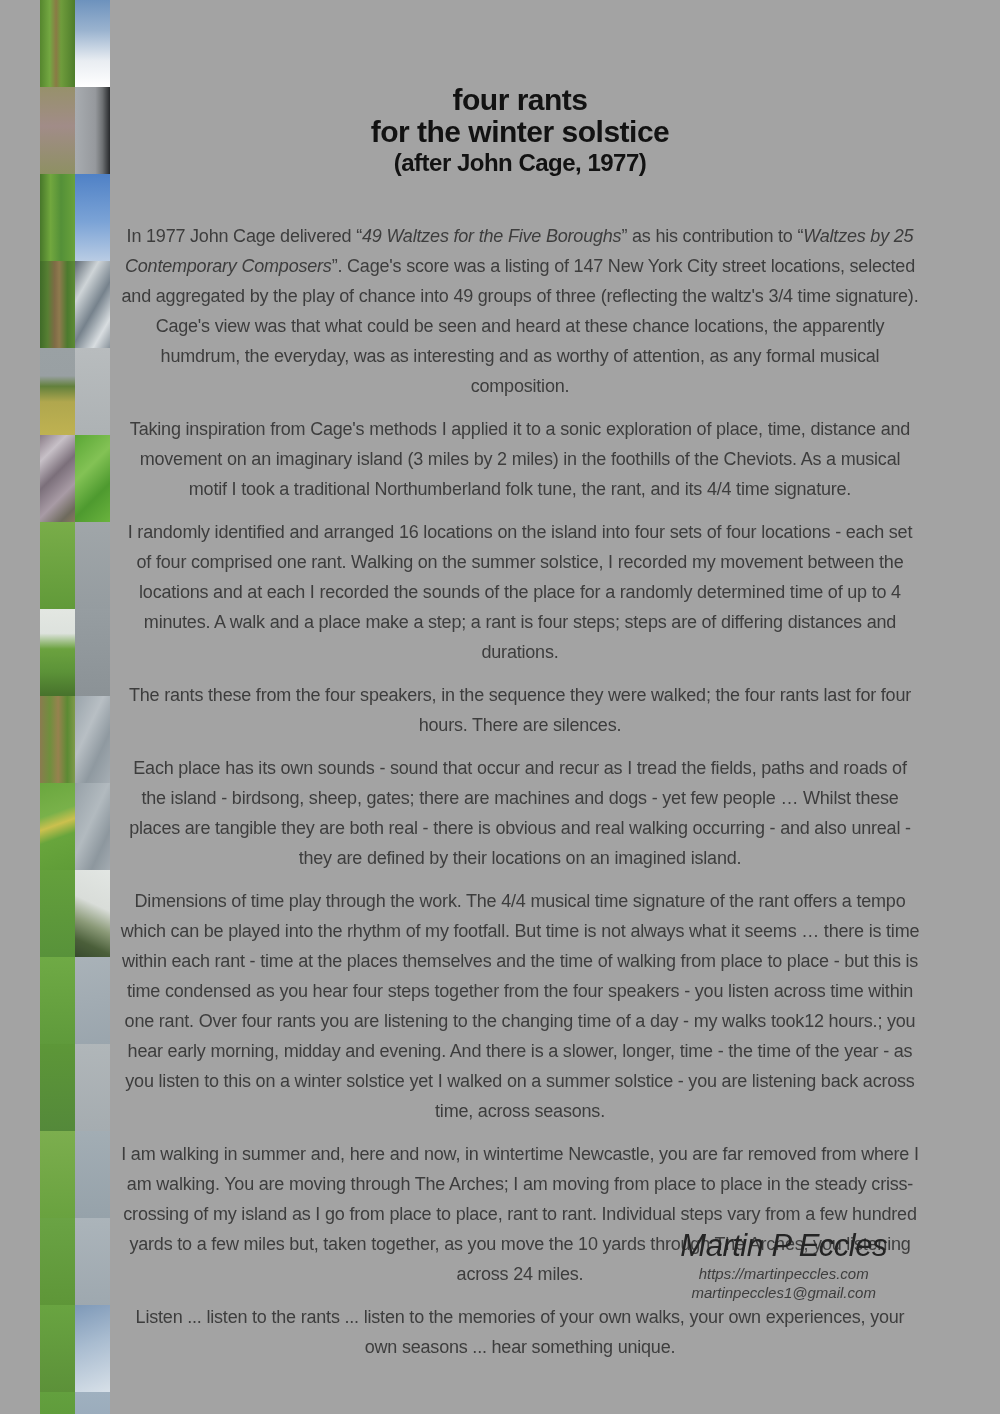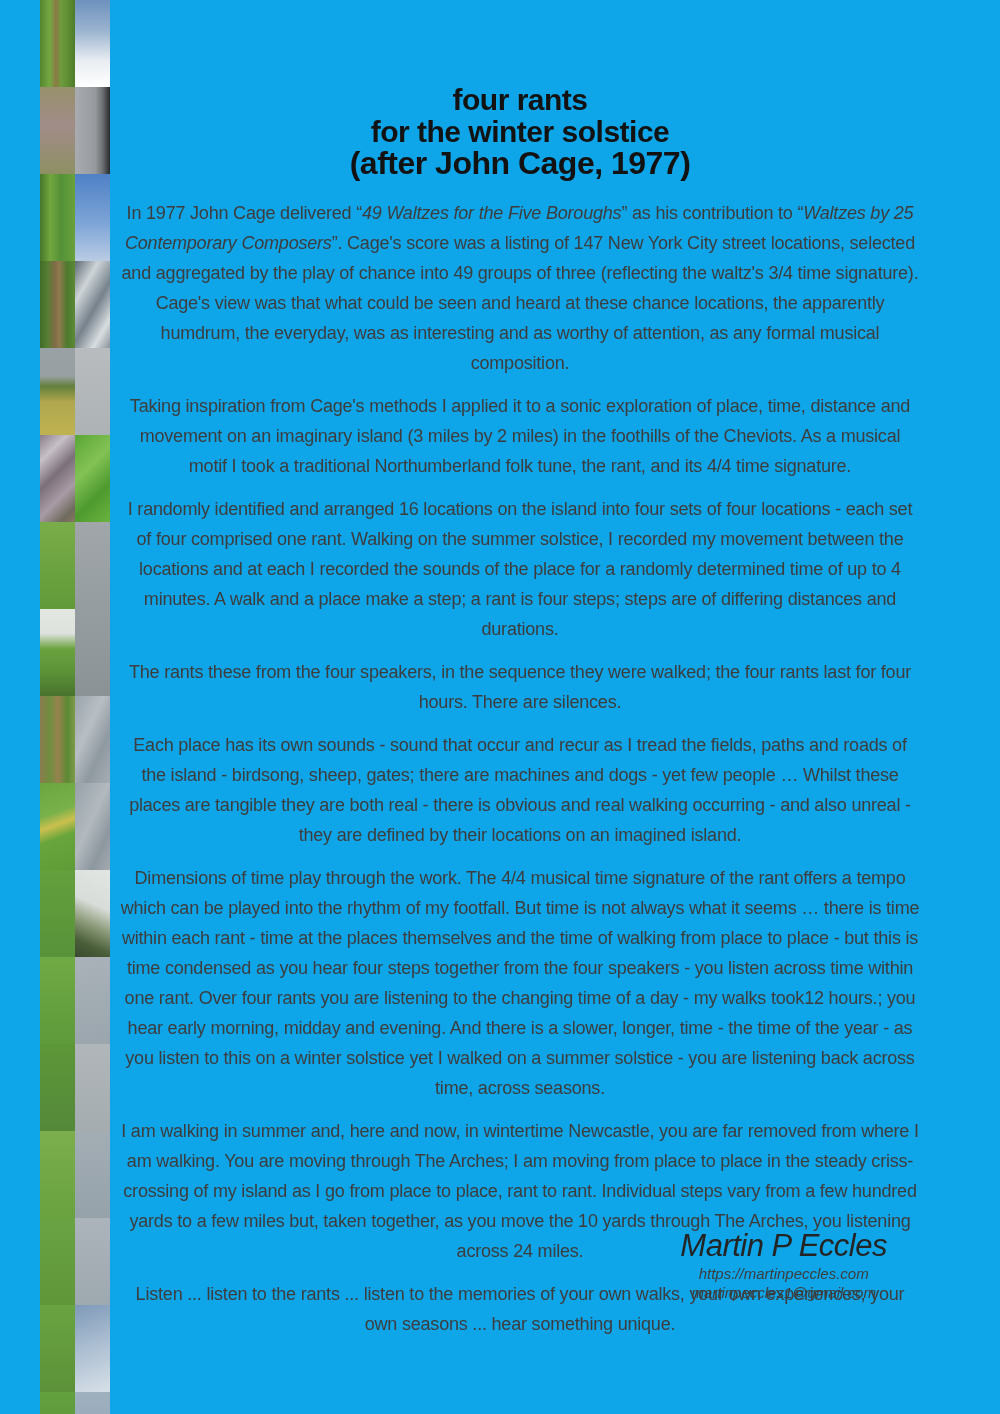--- a/index.html
+++ b/index.html
@@ -1,20 +1,20 @@
 <!DOCTYPE html>
 <html><head>
 <meta charset="utf-8">
 <style>
   html, body { margin: 0; padding: 0; background: #ffffff; }
   .page {
     position: relative;
     width: 1000px;
     height: 1414px;
-    background: #0ea5e9;
+    background: #a3a3a3;
     overflow: hidden;
     font-family: "Liberation Sans", sans-serif;
   }
 
   
   .photo-strip {
     position: absolute;
     left: 40px; top: 0;
     width: 70px; height: 1414px;
     display: flex;
@@ -32,24 +32,24 @@
   .title-line {
     margin: 0;
     font-weight: bold;
     color: #121212;
     font-size: 30px;
     line-height: 32px;
     letter-spacing: -0.5px;
   }
   .title-line.first { margin-top: 84px; }
   .title-sub {
-    margin: 0 0 20px 0;
+    margin: 0 0 43px 0;
     font-weight: bold;
     color: #121212;
-    font-size: 32px;
+    font-size: 24px;
     line-height: 30px;
     letter-spacing: -0.5px;
   }
   .body-para {
     margin: 0 0 13px 0;
     font-size: 18px;
     line-height: 30px;
     letter-spacing: -0.2px;
     color: #3d3d3d;
   }

